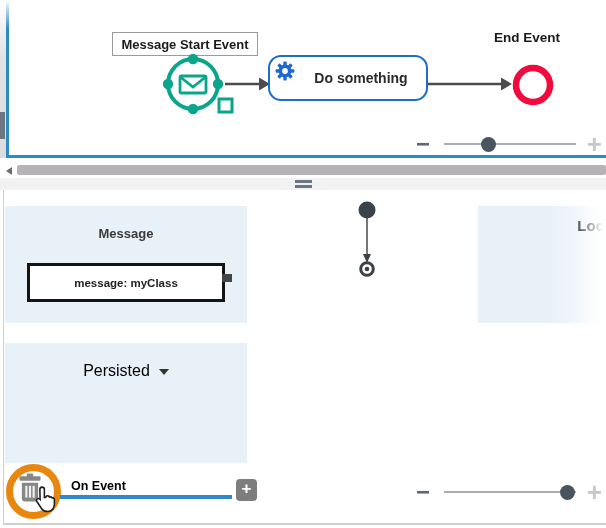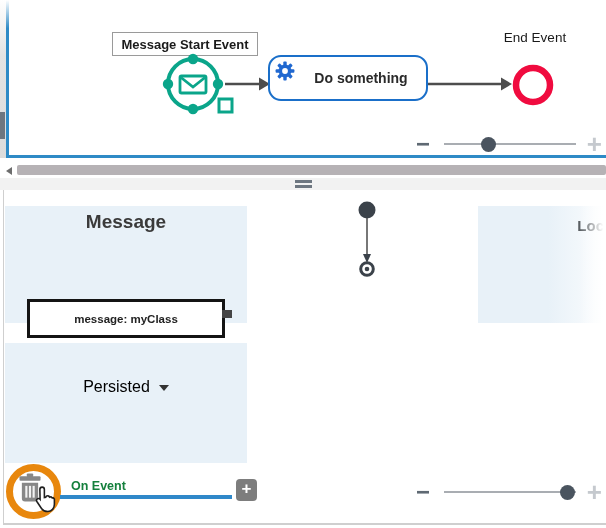--- a/index.html
+++ b/index.html
@@ -11,22 +11,22 @@
   .canvas-left-strip { position:absolute; left:0; top:0; width:6px; height:158px;
       background:linear-gradient(180deg,#ffffff 0%,#e3e3e3 35%,#dcdcdc 100%); }
   .canvas-vscroll { position:absolute; left:0; top:112px; width:5px; height:27px; background:#6d7680; }
   .canvas-border-left { position:absolute; left:6px; top:0; width:3px; height:158px;
       background:linear-gradient(180deg, rgba(46,138,198,0) 0%, #2e8ac6 18%, #2e8ac6 100%); }
   .canvas-border-bottom { position:absolute; left:6px; top:155px; width:600px; height:3px; background:#2e8ac6; }
 
   .node-label-box { position:absolute; left:112px; top:32px; width:146px; height:24px;
       background:#fff; border:1px solid #9a9a9a; display:flex; align-items:center; justify-content:center;
       font-size:13px; font-weight:bold; color:#1a1a1a; }
-  .end-label { position:absolute; left:494px; top:30px; width:82px; text-align:center;
-      font-size:13.5px; font-weight:normal; color:#1a1a1a; }
+  .end-label { position:absolute; left:494px; top:30px; width:82px; 
+      font-size:13.5px; font-weight:bold; color:#1a1a1a; }
 
   .task-node { position:absolute; left:268px; top:55px; width:160px; height:46px; background:#fff;
       border:2.6px solid #1a6fc9; border-radius:13px; }
   .task-label { position:absolute; left:0; top:0; width:100%; height:100%;
       display:flex; align-items:center; justify-content:center; padding-left:26px;
       font-size:14px; font-weight:bold; color:#2a2a2a; }
   .gear-wrap { position:absolute; left:5px; top:4px; width:20px; height:20px; }
 
   .abs-svg { position:absolute; }
 
@@ -50,40 +50,40 @@
   
   .lower { position:absolute; left:0; top:190px; width:606px; height:338px; background:#fff; }
   .lower-border-left { position:absolute; left:3px; top:0; width:1px; height:334px; background:#cfcfcf; }
   .lower-border-bottom { position:absolute; left:3px; top:333px; width:603px; height:2px; background:#cfcfcf; }
 
   .sect { position:absolute; background:#e8f1f8; }
   .sect-message { left:5px; top:16px; width:242px; height:117px; }
   .sect-local { left:478px; top:16px; width:128px; height:117px;
       background:linear-gradient(90deg,#e8f1f8 0%,#e8f1f8 55%,#fbfdfe 100%); }
   .sect-persisted { left:5px; top:153px; width:242px; height:120px; }
-  .sect-title { padding-top:5px; text-align:center; font-size:19px; font-weight:bold; color:#3a3a3a; }
-  .sect-title-row { padding-top:19px; display:flex; align-items:center; justify-content:center; gap:9px; cursor:pointer;margin-top:16px; }
+  .sect-title { padding-top:20px; text-align:center; font-size:13px; font-weight:bold; color:#3a3a3a; }
+  .sect-title-row { padding-top:19px; display:flex; align-items:center; justify-content:center; gap:9px; cursor:pointer; }
   .caret-down { width:0; height:0; border-left:5.5px solid transparent; border-right:5.5px solid transparent;
       border-top:6.5px solid #333; margin-top:2px; }
   .local-title { position:absolute; right:2px; top:11px; font-size:15px; font-weight:bold; color:#5a5f63; }
 
   .var-chip { position:absolute; left:22px; top:57px; width:198px; height:39px; background:#fff;
       border:3px solid #141414; display:flex; align-items:center; justify-content:center;
-      font-size:11.5px; font-weight:bold; color:#222; cursor:pointer;margin-top:36px; }
+      font-size:11.5px; font-weight:bold; color:#222; cursor:pointer; }
   .var-chip-handle { position:absolute; right:-10px; top:8px; width:10px; height:8px; background:#454545; }
 
   .right-fade { position:absolute; right:0; top:0; width:26px; height:150px;
       background:linear-gradient(90deg, rgba(255,255,255,0), #ffffff 90%); pointer-events:none; }
 
   
   .orange-ring { position:absolute; left:6px; top:274px; width:55px; height:55px;
       border:7px solid #e8870d; border-radius:50%; }
   .trash-wrap { position:absolute; left:17px; top:283px; width:26px; height:30px; cursor:pointer; }
   .cursor-wrap { position:absolute; left:34px; top:296px; width:23px; height:27px; }
-  .tab-label { position:absolute; left:71px; top:289px; font-size:12.5px; font-weight:bold; color:#15803d; cursor:pointer; }
+  .tab-label { position:absolute; left:71px; top:289px; font-size:12.5px; font-weight:bold; color:#000000; cursor:pointer; }
   .tab-underline { position:absolute; left:60px; top:305px; width:172px; height:3.5px; background:#2f88c9; }
   .add-btn { position:absolute; left:236px; top:289px; width:21px; height:22px; background:#7d7d7d;
       border-radius:4px; color:#fff; font-size:17px; font-weight:bold; line-height:20px; text-align:center; cursor:pointer; }
 </style>
 </head>
 <body>
 
 <div class="screen">
 
   <div class="canvas">

